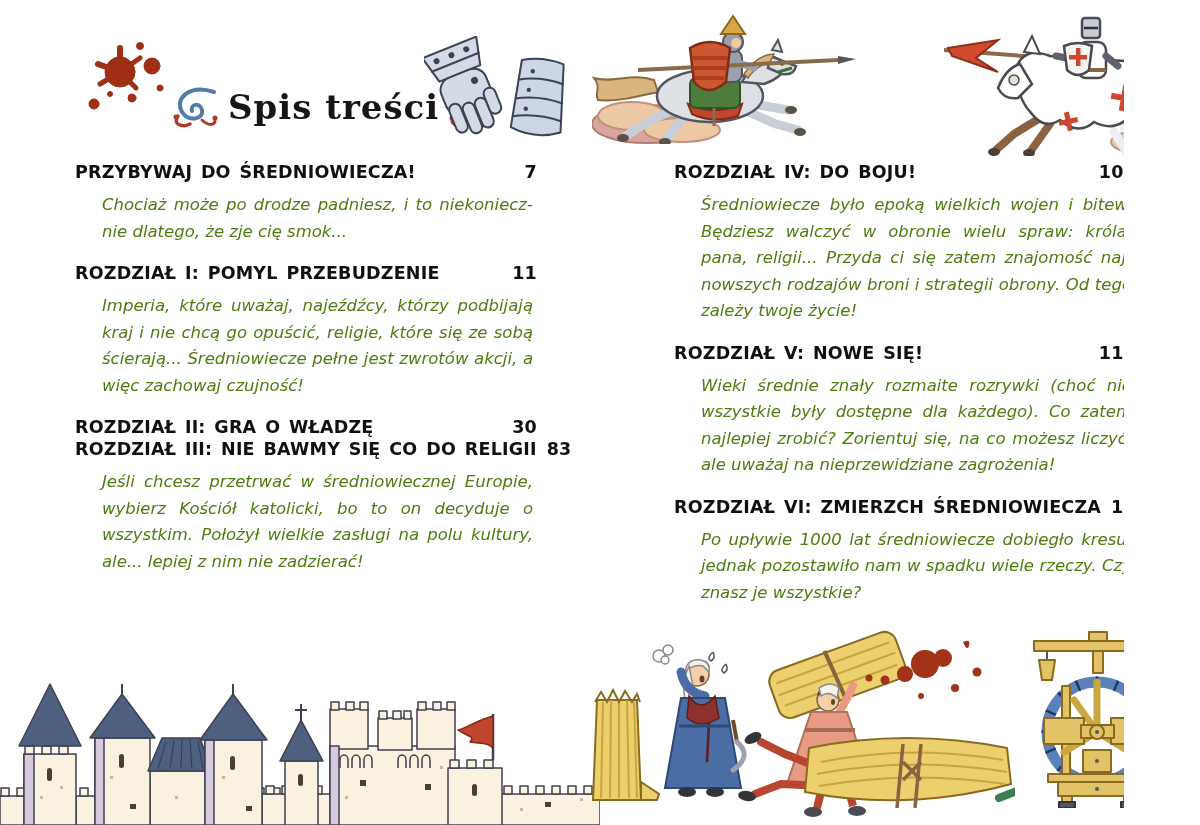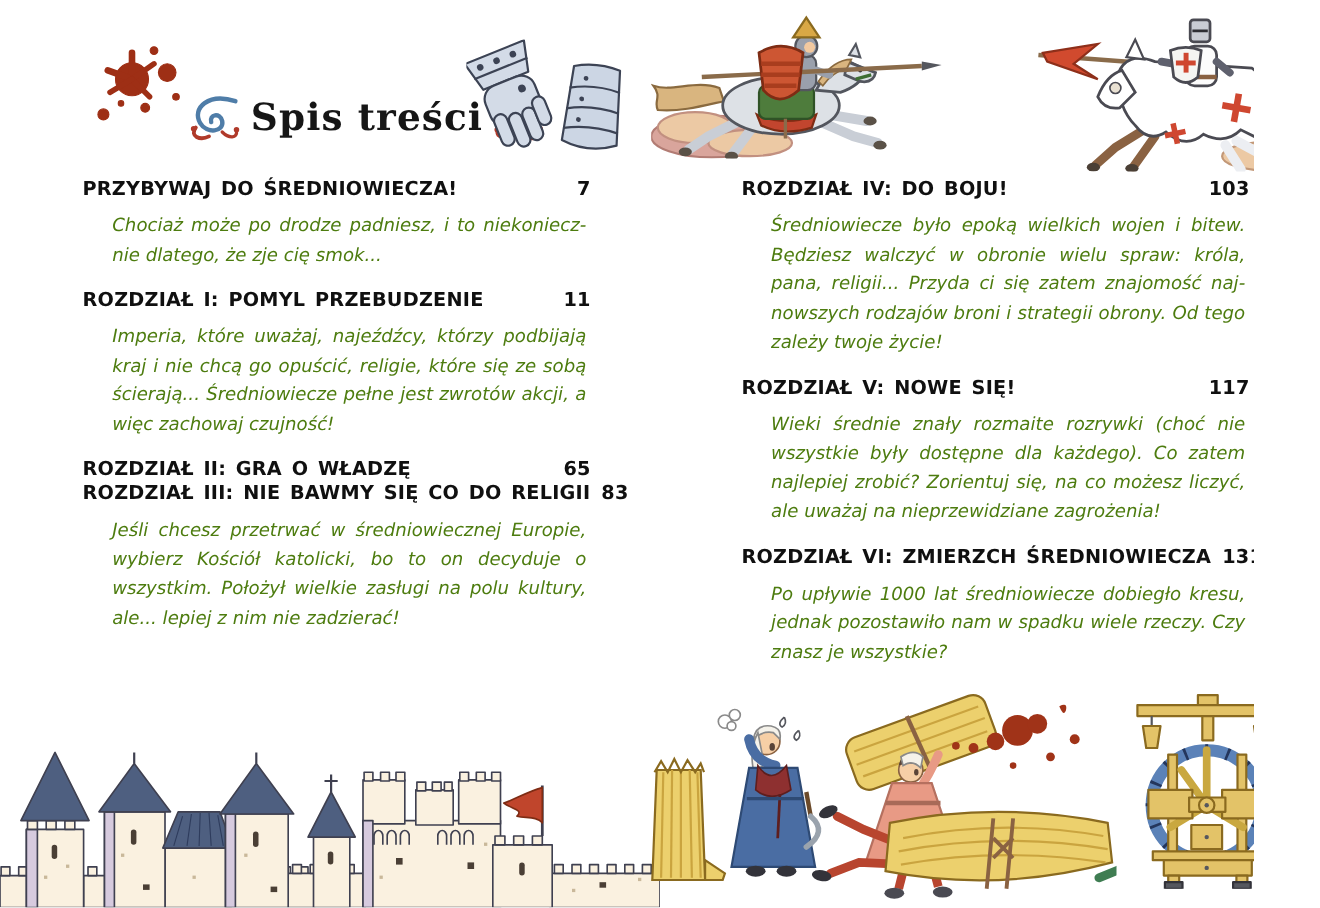--- a/index.html
+++ b/index.html
@@ -1,17 +1,17 @@
 <!DOCTYPE html>
 <html><head>
 <meta charset="utf-8">
 <style>
   html,body{margin:0;padding:0;background:#fff;}
   .page{position:relative;width:1124px;height:825px;background:#ffffff;overflow:hidden;
-        font-family:"DejaVu Sans","Liberation Sans",sans-serif;color:#1c1c1c;padding-left:16px;}
+        font-family:"DejaVu Sans","Liberation Sans",sans-serif;color:#1c1c1c;}
   .abs{position:absolute;}
 
   
   .title-row{position:absolute;left:168px;top:84px;display:flex;align-items:center;gap:10px;}
   .book-title{font-family:"DejaVu Serif","Liberation Serif",serif;font-weight:bold;
               font-size:34px;color:#161616;letter-spacing:1px;}
 
   
   .col{position:absolute;top:161px;width:462px;}
   .col-left{left:75px;}
@@ -201,21 +201,21 @@
     <div class="toc-entry">
       <div class="toc-head">
         <span class="toc-title">ROZDZIAŁ I: POMYL PRZEBUDZENIE</span>
         <span class="toc-page">11</span>
       </div>
       <p class="toc-desc">Imperia, które uważaj, najeźdźcy, którzy podbi­jają kraj i nie chcą go opuścić, religie, które się ze sobą ścierają... Średniowiecze pełne jest zwrotów akcji, a więc zachowaj czujność!</p>
     </div>
     <div class="toc-entry">
       <div class="toc-head">
         <span class="toc-title">ROZDZIAŁ II: GRA O WŁADZĘ</span>
-        <span class="toc-page">65</span>
+        <span class="toc-page">30</span>
       </div>
     </div>
     <div class="toc-entry">
       <div class="toc-head">
         <span class="toc-title">ROZDZIAŁ III: NIE BAWMY SIĘ CO DO RELIGII</span>
         <span class="toc-page">83</span>
       </div>
       <p class="toc-desc">Jeśli chcesz przetrwać w średniowiecznej Euro­pie, wybierz Kościół katolicki, bo to on decyduje o wszystkim. Położył wielkie zasługi na polu kultu­ry, ale... lepiej z nim nie zadzierać!</p>
     </div>
   </div>

